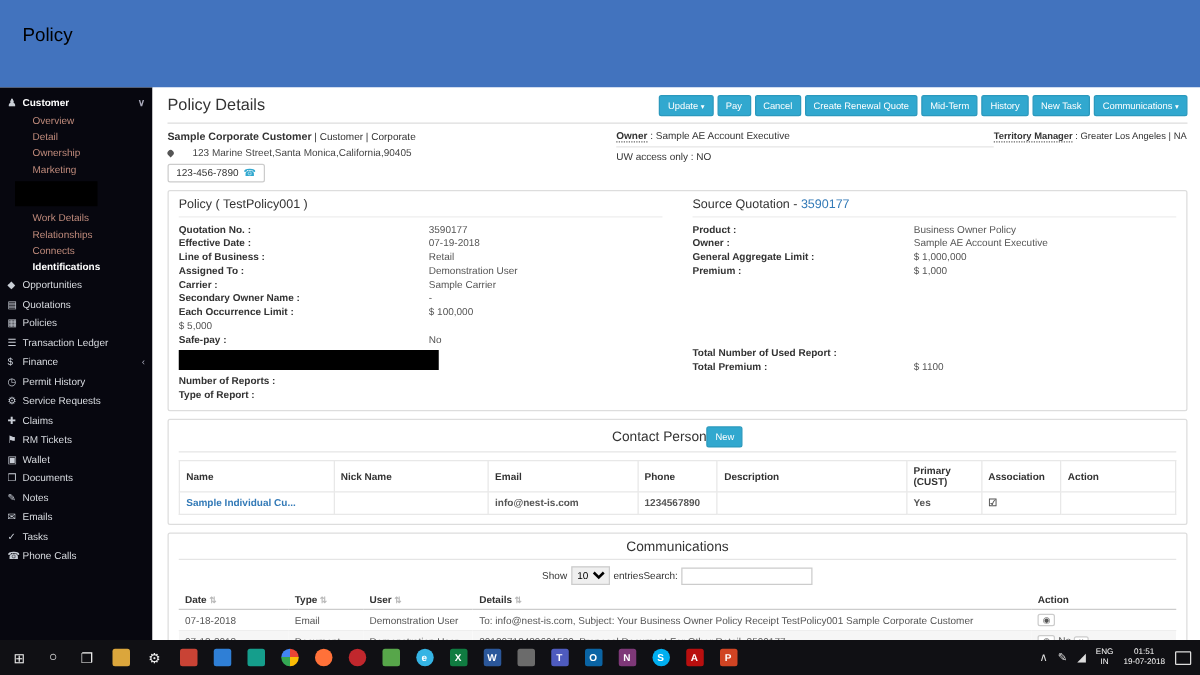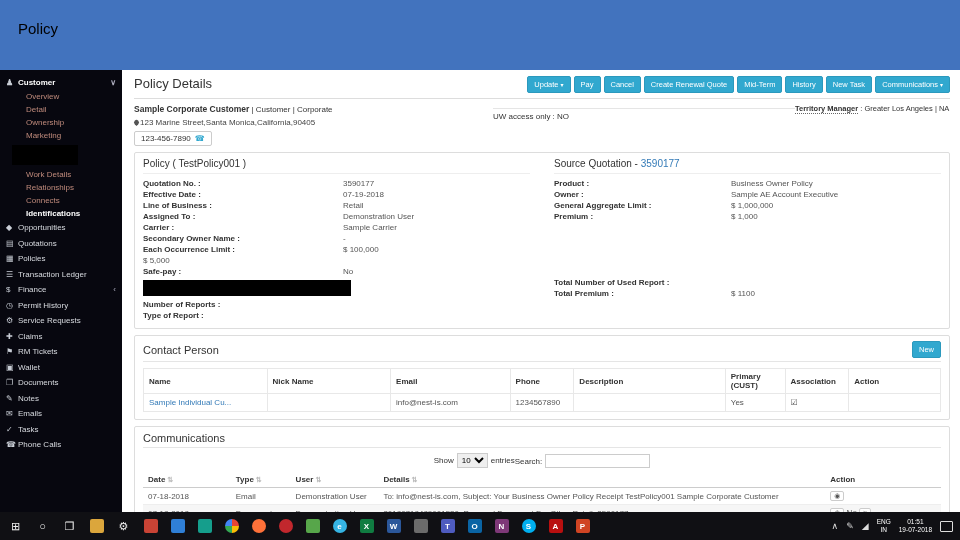--- a/index.html
+++ b/index.html
@@ -27,49 +27,49 @@
   .page-title { font-size:13px; color:#333; }
   .toolbar { display:flex; gap:3px; }
   .tbtn { background:#31a8cf; color:#fff; font-size:7.5px; padding:3px 6px; border-radius:2px; border:1px solid #2b99bd; white-space:nowrap; cursor:pointer; }
   .tbtn .caret { font-size:6px; margin-left:2px; }
   hr.sep { border:0; border-top:1px solid #ddd; margin:5px 0; }
 
   
   .cust-row { display:flex; }
   .cust-left { width:44%; }
   .cust-name b { font-size:8.5px; }
-  .cust-addr { margin-top:4px; color:#444; display:flex; align-items:center; gap:1px; }
+  .cust-addr { margin-top:4px; color:#444; display:flex; align-items:center; gap:15px; }
   .pin { width:5px; height:5px; background:#555; border-radius:50% 50% 50% 0; transform:rotate(-45deg); display:inline-block; }
   .phone-box { display:inline-flex; align-items:center; gap:4px; margin-top:4px; border:1px solid #ccc; border-radius:2px; padding:2px 6px; color:#333; }
   .phone-box .ph-icn { color:#31a8cf; font-size:8px; }
   .cust-mid { width:37%; }
   .cust-mid .uw { border-top:1px solid #e5e5e5; margin-top:4px; padding-top:3px; }
   .cust-right { flex:1; font-size:7.5px; white-space:nowrap; }
   .dotted { font-weight:bold; border-bottom:1px dotted #666; }
 
   
   .panel { border:1px solid #ddd; border-radius:2px; padding:5px 8px 7px; margin-top:6px; }
   .twocol { display:grid; grid-template-columns:1fr 1fr; column-gap:24px; }
   .ptitle { font-size:10px; color:#333; padding-bottom:4px; margin-bottom:4px; border-bottom:1px solid #eee; }
   .frow { display:flex; line-height:11px; }
   .flabel { width:200px; font-weight:bold; color:#333; flex-shrink:0; }
   .col-right .flabel { width:177px; }
   .fvalue { color:#555; }
   .redacted { width:208px; height:16px; background:#000; margin:3px 0; }
   .rspacer { height:55px; }
   a.lnk { color:#337ab7; text-decoration:none; cursor:pointer; }
 
-  .section-head { display:flex; justify-content:space-between; align-items:center; border-bottom:1px solid #e5e5e5; padding-bottom:3px; }
+  .section-head { display:flex; justify-content:center; align-items:center; border-bottom:1px solid #e5e5e5; padding-bottom:3px; }
   .section-title { font-size:11px; color:#333; }
 
   table { width:100%; border-collapse:collapse; font-size:8px; table-layout:fixed; }
   .contact { margin-top:6px; }
   .contact th, .contact td { border:1px solid #e8e8e8; padding:3px 5px; text-align:left; overflow:hidden; }
   .contact th { font-weight:bold; color:#333; }
-  .contact td { color:#555; height:18px; }
+  .contact td { color:#555; height:18px;font-weight:bold; }
 
   .comm th { border-bottom:1px solid #ccc; padding:3px 5px; text-align:left; color:#333; white-space:nowrap; overflow:hidden; }
   .comm td { padding:3px 5px; border-top:1px solid #eee; color:#555; white-space:nowrap; overflow:hidden; }
   .comm tr.even td { background:#f6f6f6; }
   .sort { color:#b9b9b9; font-size:7px; margin-left:2px; }
 
   .controls { display:flex; justify-content:center; align-items:center; margin:5px 0 4px; }
   .pagesize { font-size:8px; height:15px; border:1px solid #ccc; margin:0 3px; }
   .search-input { width:105px; height:14px; border:1px solid #ccc; font-size:8px; margin-left:3px; }
 
@@ -214,20 +214,21 @@
         <div class="cust-addr">
             <span class="pin"></span>
             <span>123 Marine Street,Santa Monica,California,90405</span>
           </div>
         <div class="phone-box">
             <span>123-456-7890</span>
             <span class="ph-icn">☎</span>
           </div>
       </div>
       <div class="cust-mid">
+        <div><span class="dotted">Owner</span> <span>: Sample AE Account Executive</span></div>
         <div class="uw">UW access only : NO</div>
       </div>
       <div class="cust-right">
         <span class="dotted">Territory Manager</span> <span>: Greater Los Angeles | NA</span>
       </div>
     </div>
 
     <div class="panel">
       <div class="twocol">
         <div class="col-left">

